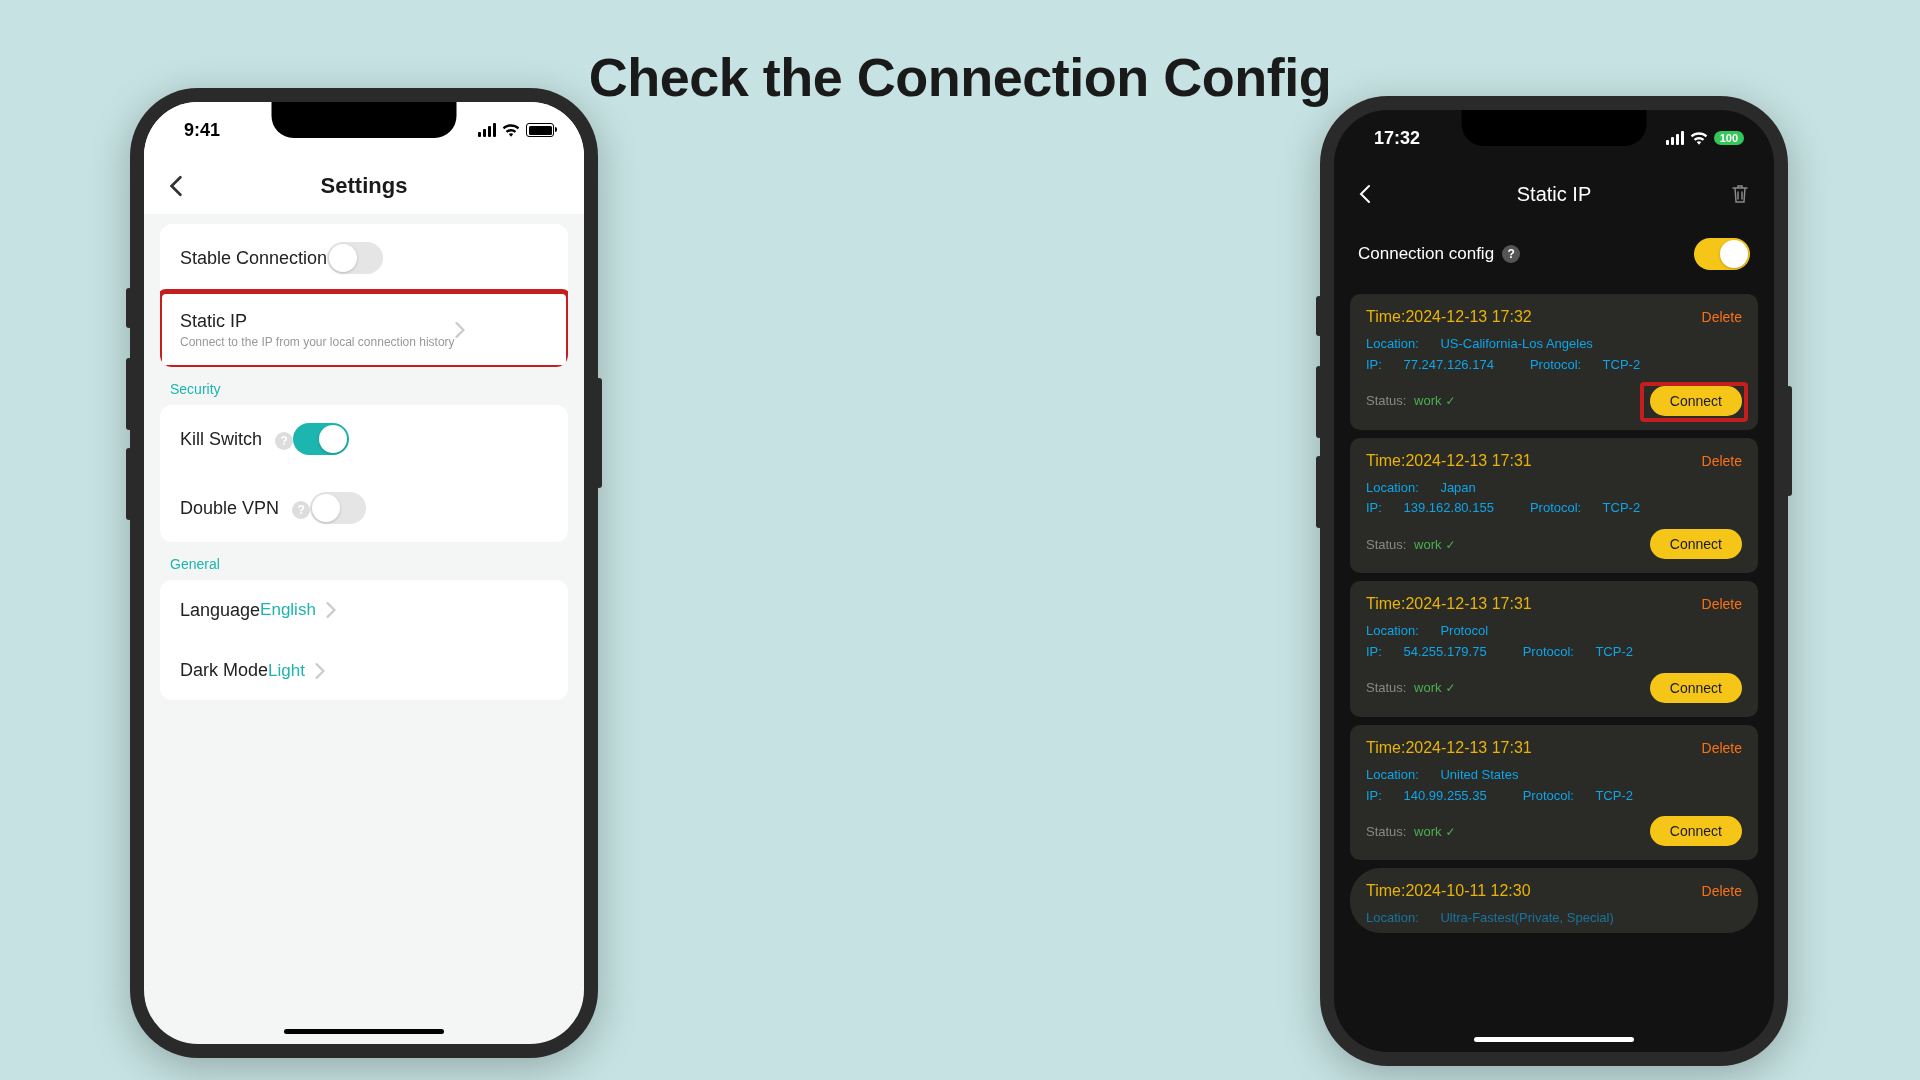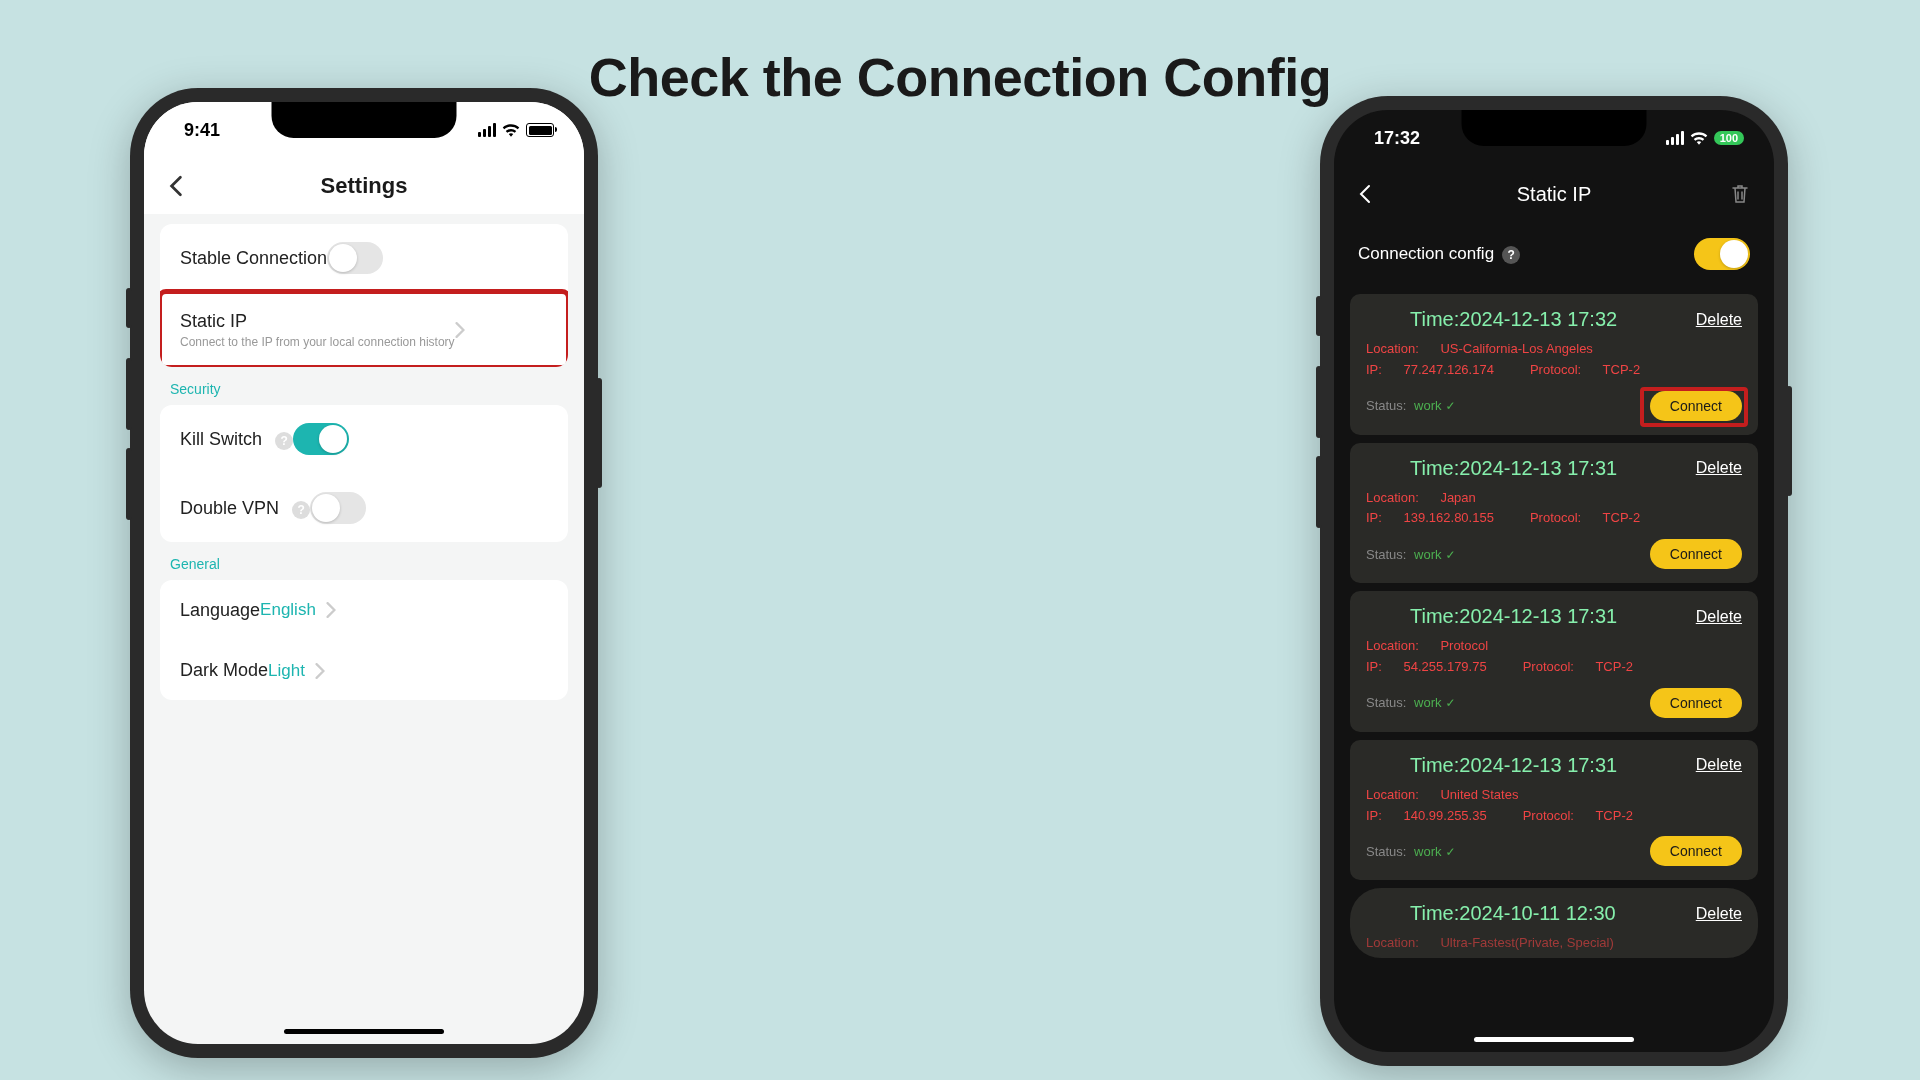--- a/index.html
+++ b/index.html
@@ -92,33 +92,33 @@
 .help-icon-dark { background: #555; }
 
 .highlight-red { outline: 5px solid #c41e1e; outline-offset: -2px; border-radius: 6px; }
 
 .home-indicator { position: absolute; bottom: 10px; left: 50%; transform: translateX(-50%); width: 160px; height: 5px; border-radius: 3px; }
 .hi-dark { background: #000; }
 .hi-light { background: #fff; }
 
 
 .config-header { display: flex; align-items: center; justify-content: space-between; padding: 16px 24px; }
-.config-header-left { display: flex; align-items: flex-end; font-size: 17px; color: #fff; }
+.config-header-left { display: flex; align-items: center; font-size: 17px; color: #fff; }
 
 .entry-card {
   background: #2a2a27;
   border-radius: 10px;
   margin: 8px 16px;
   padding: 14px 16px;
   position: relative;
 }
 .entry-row { display: flex; justify-content: space-between; align-items: center; }
-.entry-time { font-size: 20px; color: #86efac; margin-left: 44px; }
-.entry-delete { font-size: 16px; color: #ffffff; text-decoration: underline; cursor: pointer; }
-.entry-meta { font-size: 13px; color: #ef4444; margin-top: 8px; line-height: 1.6; }
+.entry-time { font-size: 16px; color: #eab308; }
+.entry-delete { font-size: 14px; color: #f97316; cursor: pointer; }
+.entry-meta { font-size: 13px; color: #0ea5e9; margin-top: 8px; line-height: 1.6; }
 .entry-meta span { margin-right: 18px; }
 .entry-bottom { display: flex; justify-content: space-between; align-items: center; margin-top: 10px; }
 .status-label { font-size: 13px; color: #888; }
 .status-work { color: #4caf50; margin-left: 4px; }
 .check-mark { color: #4caf50; margin-left: 4px; font-size: 12px; }
 .connect-btn { background: #f5c518; color: #1a1a1a; border: none; border-radius: 18px; padding: 7px 20px; font-size: 14px; font-weight: 500; cursor: pointer; }
 .connect-highlight { position: absolute; right: 10px; bottom: 8px; width: 108px; height: 40px; border: 4px solid #c41e1e; border-radius: 4px; pointer-events: none; }
 
 .entries-scroll { height: 748px; overflow: hidden; }
 .entry-card.partial { padding-bottom: 4px; border-radius: 31px; }

